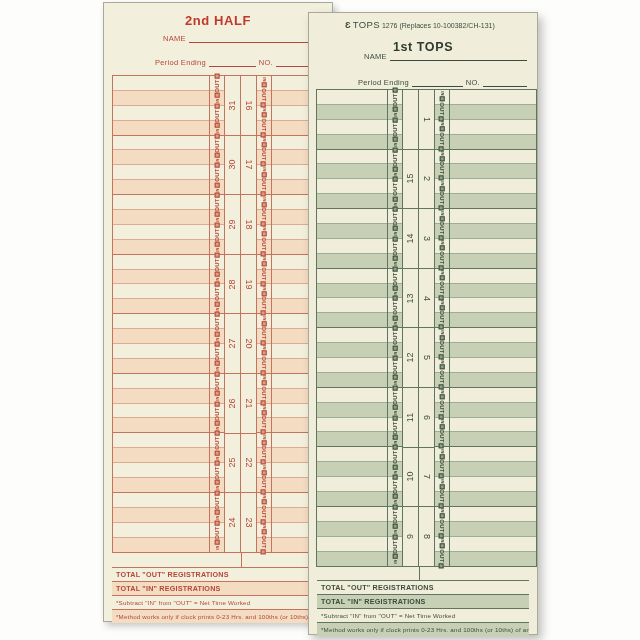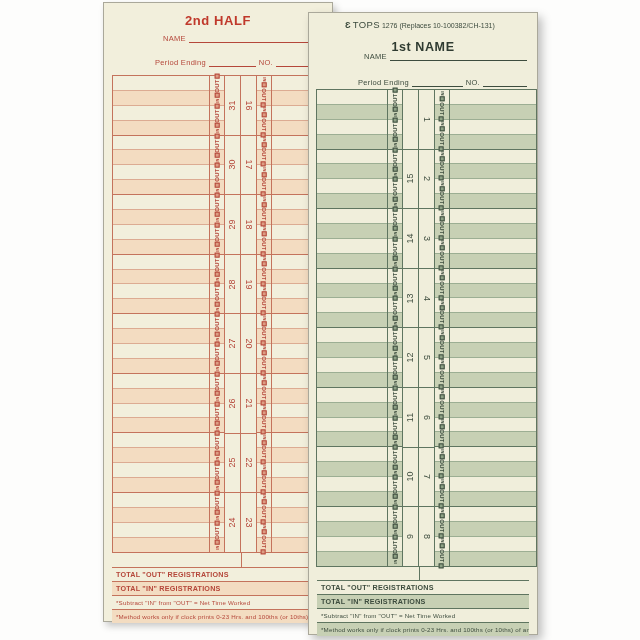--- a/index.html
+++ b/index.html
@@ -639,21 +639,21 @@
     <div class="trow note shaded">*Method works only if clock prints 0-23 Hrs. and 100ths (or 10ths) of an hour.</div>
   </div>
 </section>
 
 <section class="card green" style="--paper: #f0eedb; --ink: #3d4c3e; --title: #2f3b31; --head: #3a493c; --line: #5f7560; --lineL: #9cae93; --shade: #c7d0b4; --sqfill: #8ea286;">
   <div class="brand-row">
     <span class="brand-mark">Ɛ</span>
     <span class="brand-name">TOPS</span>
     <span class="brand-form">1276 (Replaces 10-100382/CH-131)</span>
   </div>
-  <div class="card-title">1st NAME</div>
+  <div class="card-title">1st TOPS</div>
 
   <div class="field-row name">
     <span>NAME</span>
     <span class="rule"></span>
   </div>
 
   <div class="field-row period">
     <span>Period Ending</span>
     <span class="rule"></span>
     <span>NO.</span>

